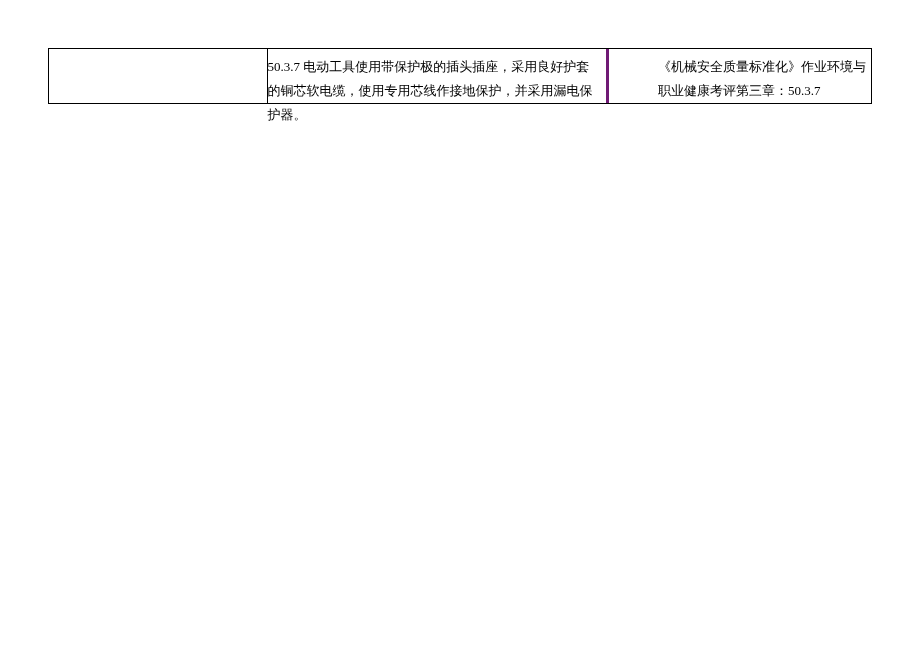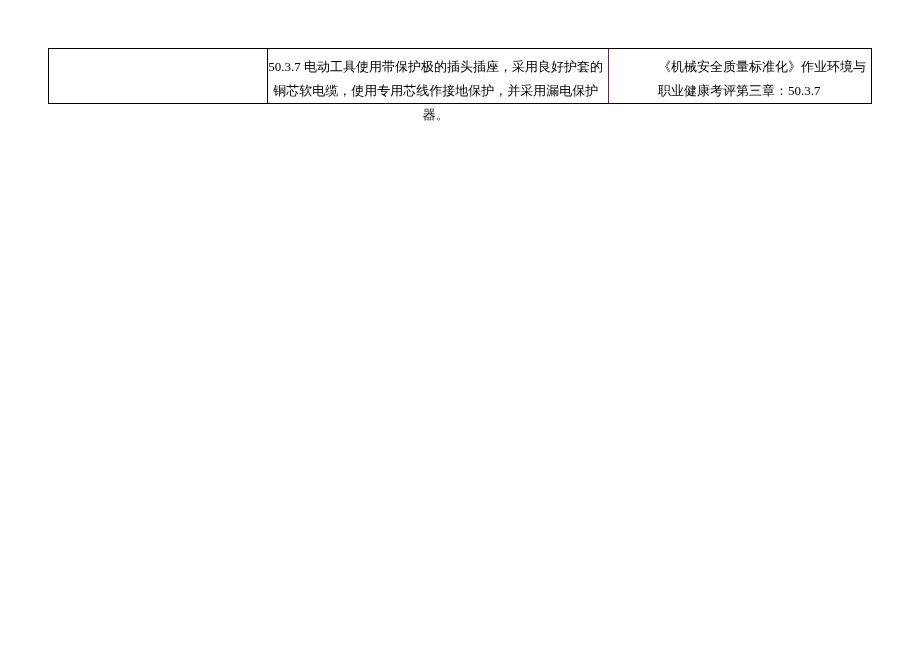--- a/index.html
+++ b/index.html
@@ -23,24 +23,23 @@
       display: flex;
       width: 824px;
       height: 56px;
     }
     .col-left {
       width: 232px;
       border-right: 1px solid #000000;
     }
     .col-middle {
       width: 362px;
-      border-right: 1px solid #701a75;
+      border-right: 3px solid #701a75;
       padding: 6px 4px 4px 0px;
       line-height: 1.85;
-      text-align: center;
     }
     .col-right {
       width: 230px;
       padding: 6px 4px 4px 4px;
       line-height: 1.85;
       margin-left: 45px;
     }
     .col-middle span, .col-right span {
       display: inline;
     }

